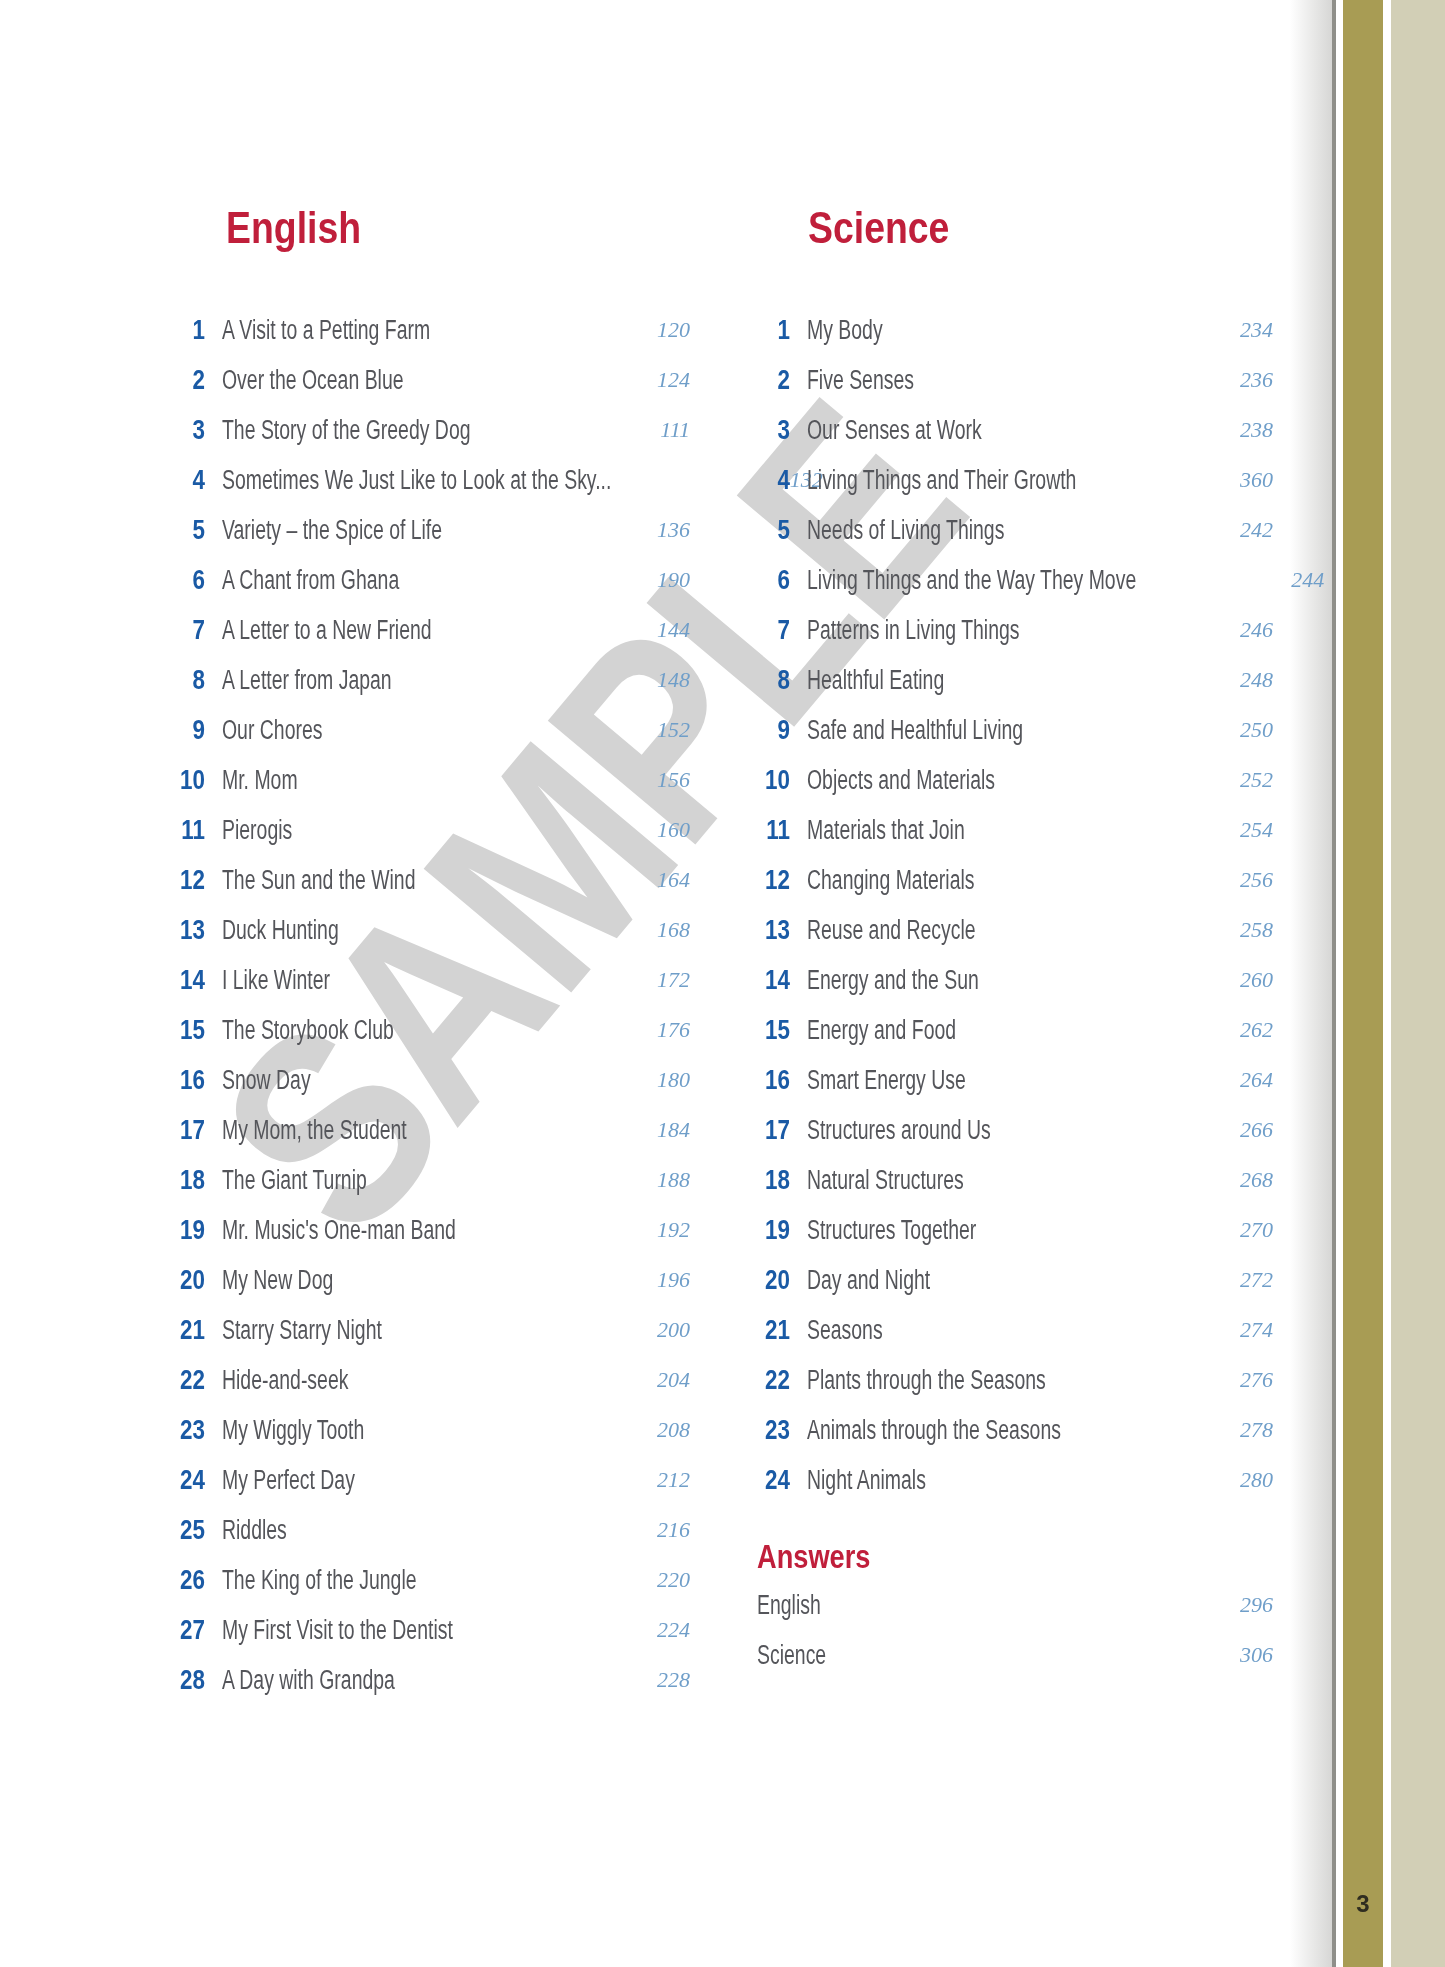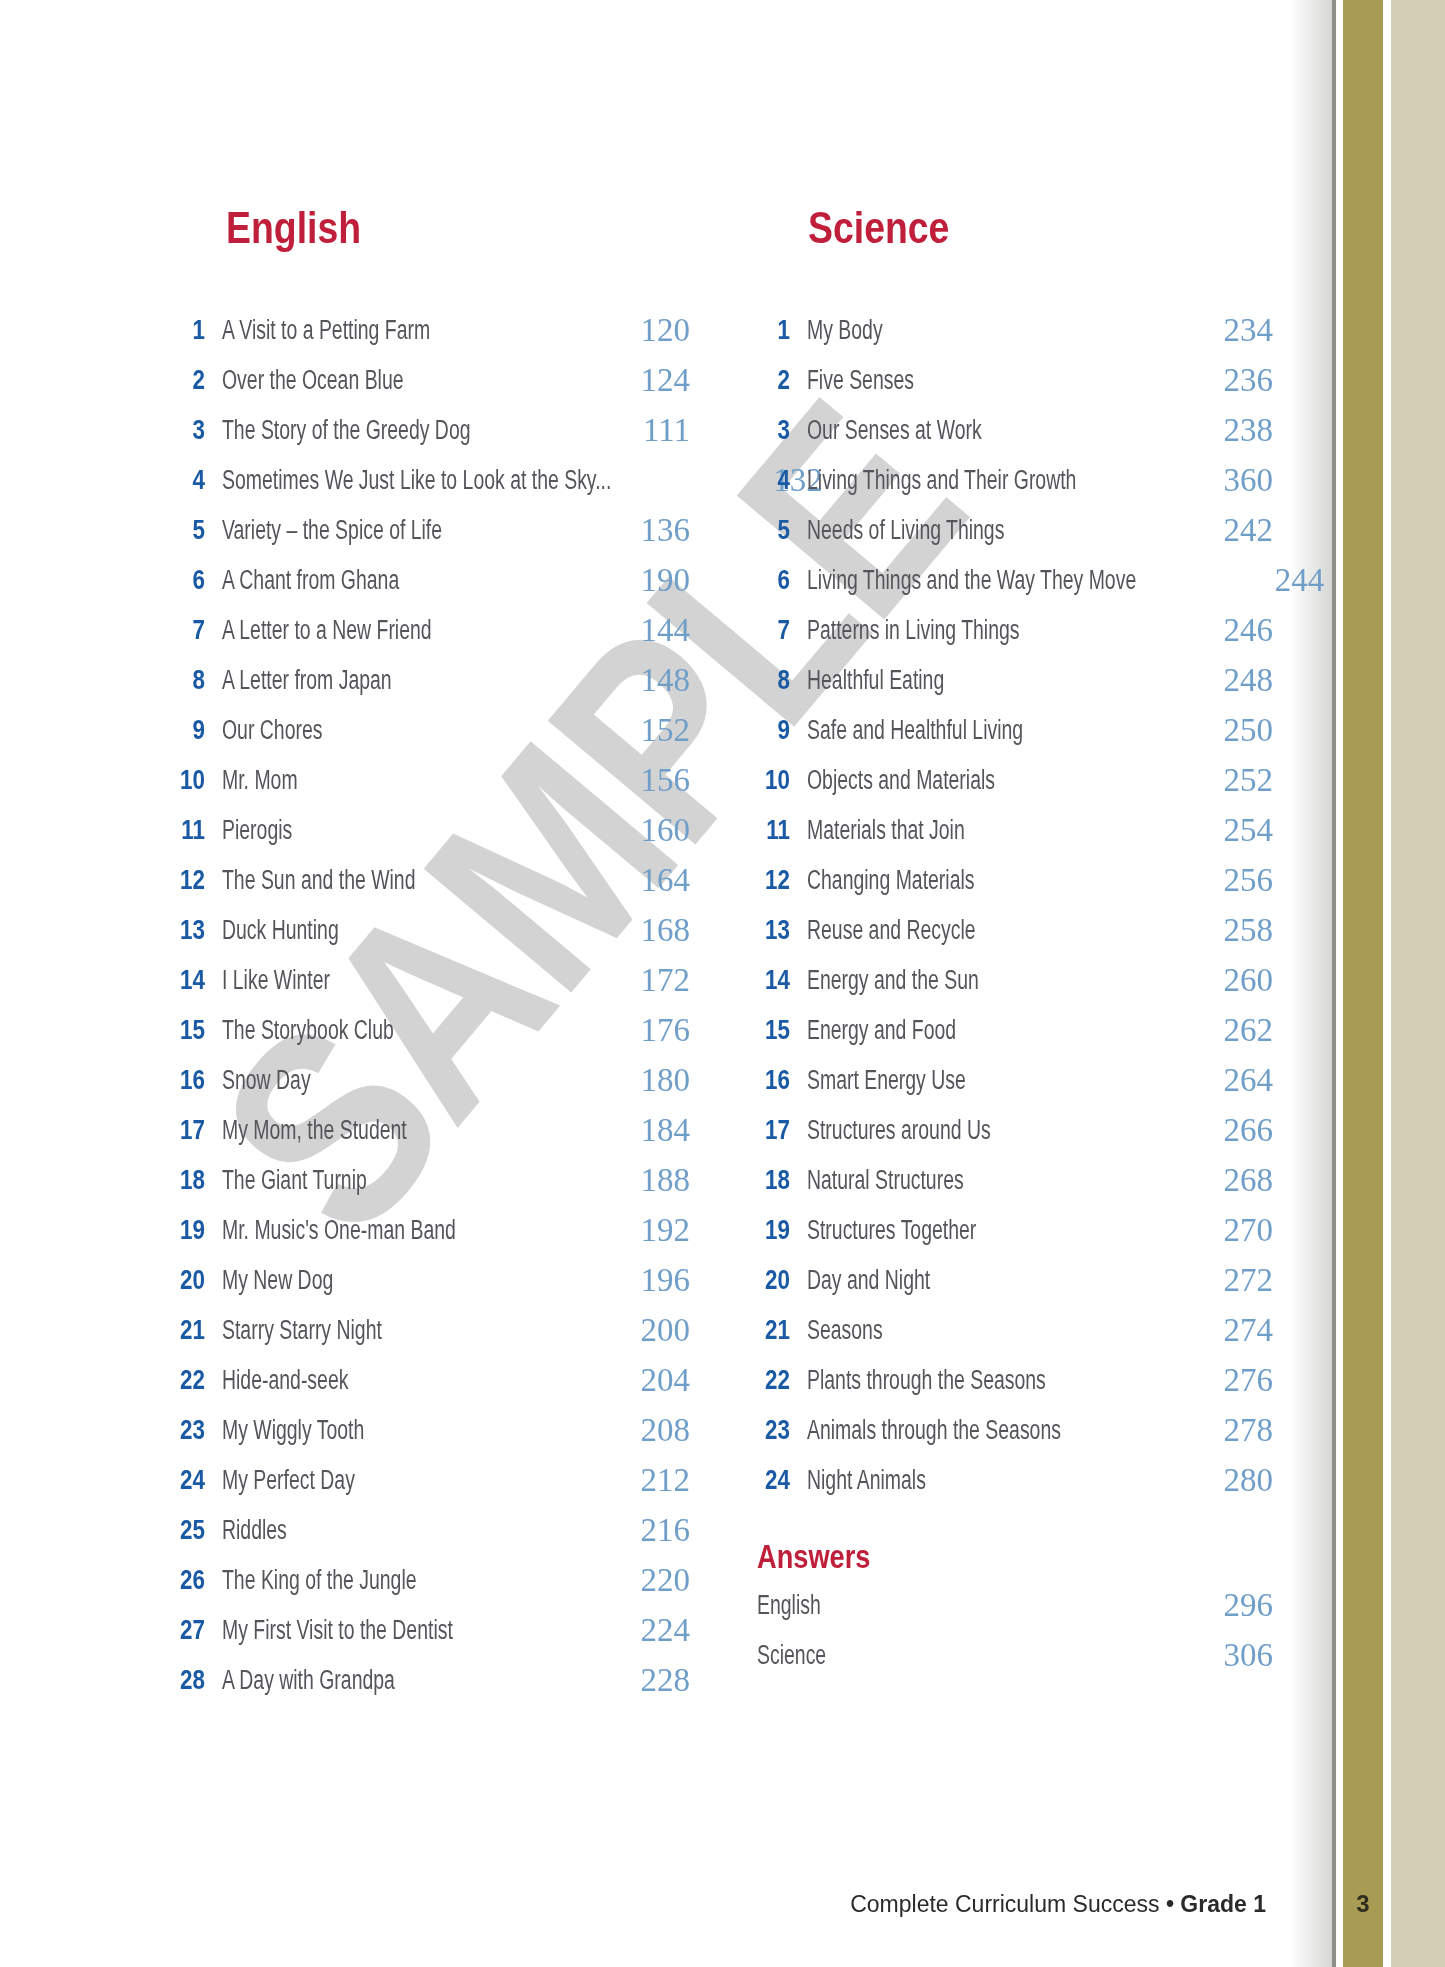--- a/index.html
+++ b/index.html
@@ -43,21 +43,21 @@
     transform:scaleX(0.8); transform-origin:right center; white-space:nowrap;
   }
   .col-english .num{width:75px;}
   .col-science .num{width:90px;}
   .title{
     flex:1 1 auto; margin-left:17px; color:var(--ink); font-size:27px;
     transform:scaleX(0.72); transform-origin:left center; white-space:nowrap;
   }
   .pagenum{
     flex:none; width:60px; text-align:right;
-    font-family:"Liberation Serif", serif; font-size:33px; color:var(--lightblue);
+    font-family:"Liberation Serif", serif; font-size:22px; color:var(--lightblue);font-style:italic;
   }
   
   .answers{position:absolute; left:757px; top:1532px; width:516px; z-index:2;}
   .answers-heading{
     height:48px; display:flex; align-items:center;
     font-size:34px; font-weight:bold; color:var(--red);
     transform:scaleX(0.8); transform-origin:left center; white-space:nowrap;
   }
   .answers .toc-row .title{margin-left:0;}
   
@@ -409,21 +409,20 @@
           <span class="pagenum">296</span>
         </div>
 
         <div class="toc-row">
           <span class="title">Science</span>
           <span class="pagenum">306</span>
         </div>
       </div>
   </div>
 
-  <div class="footer"><span>Complete Curriculum Success </span><span class="bold">• </span><span class="bold">Grade 1</span></div>
 
   <div class="edge-shadow"></div>
   <div class="edge-line"></div>
   <div class="binding-stripe"></div>
   <div class="outer-margin"></div>
 
   <div class="folio">3</div>
 
 </div>
 

